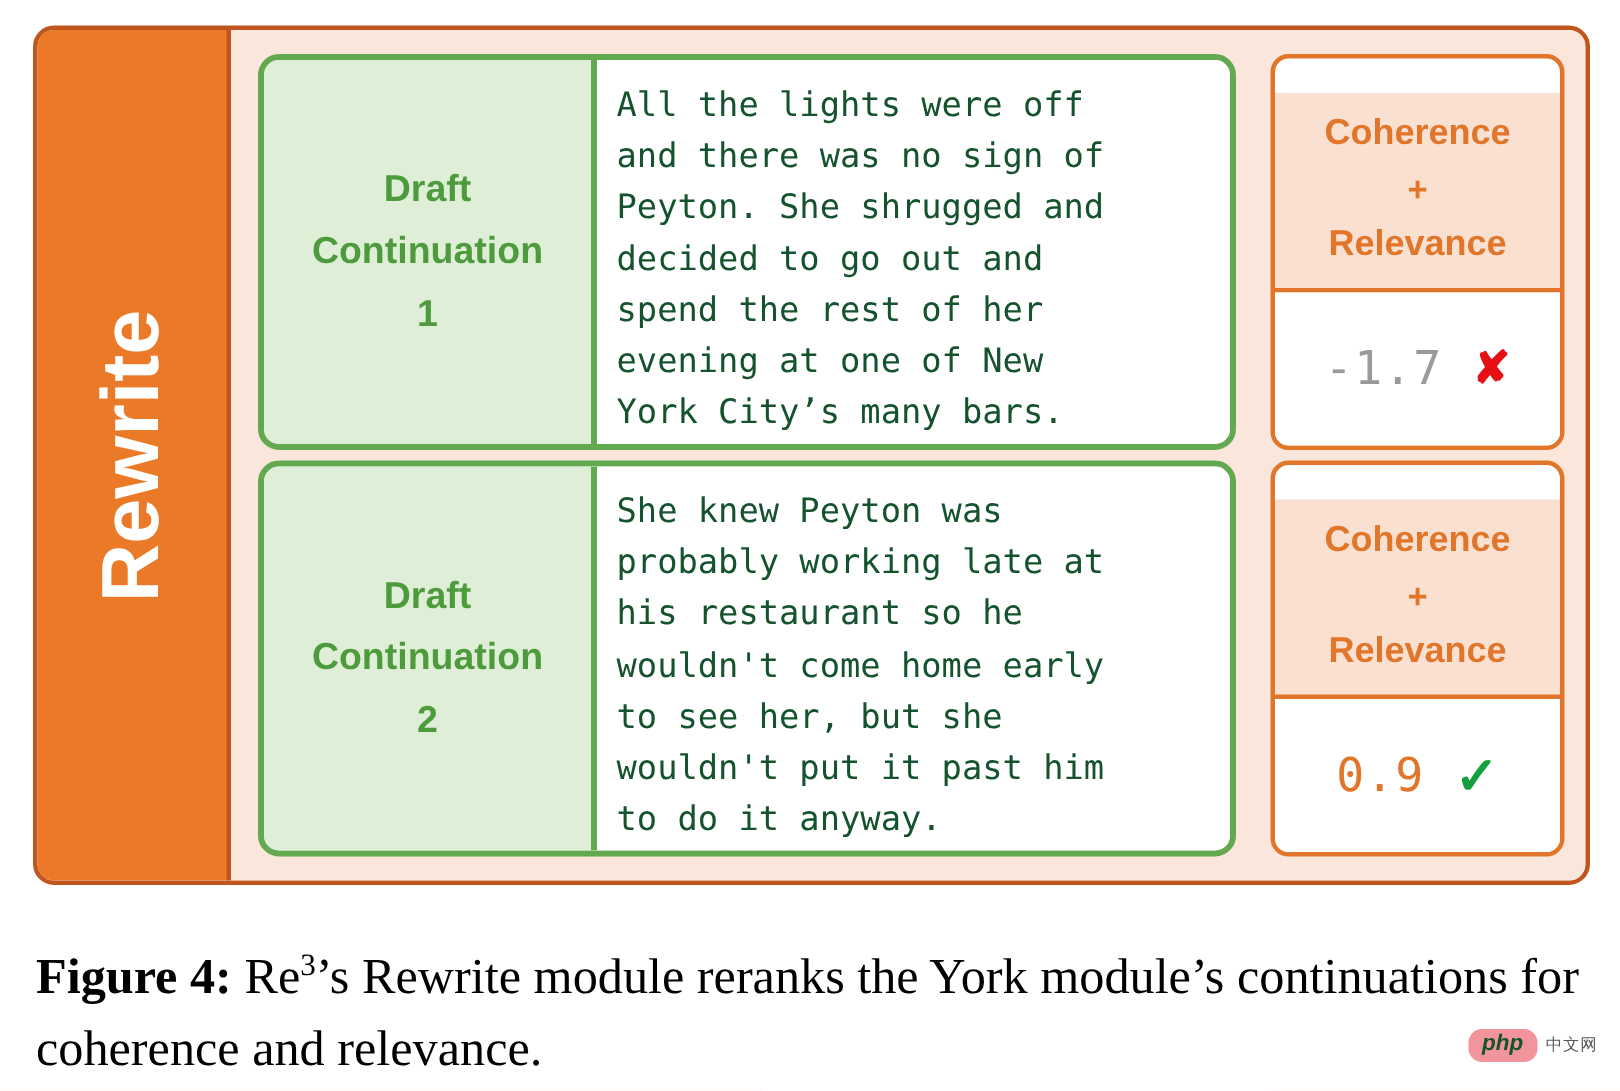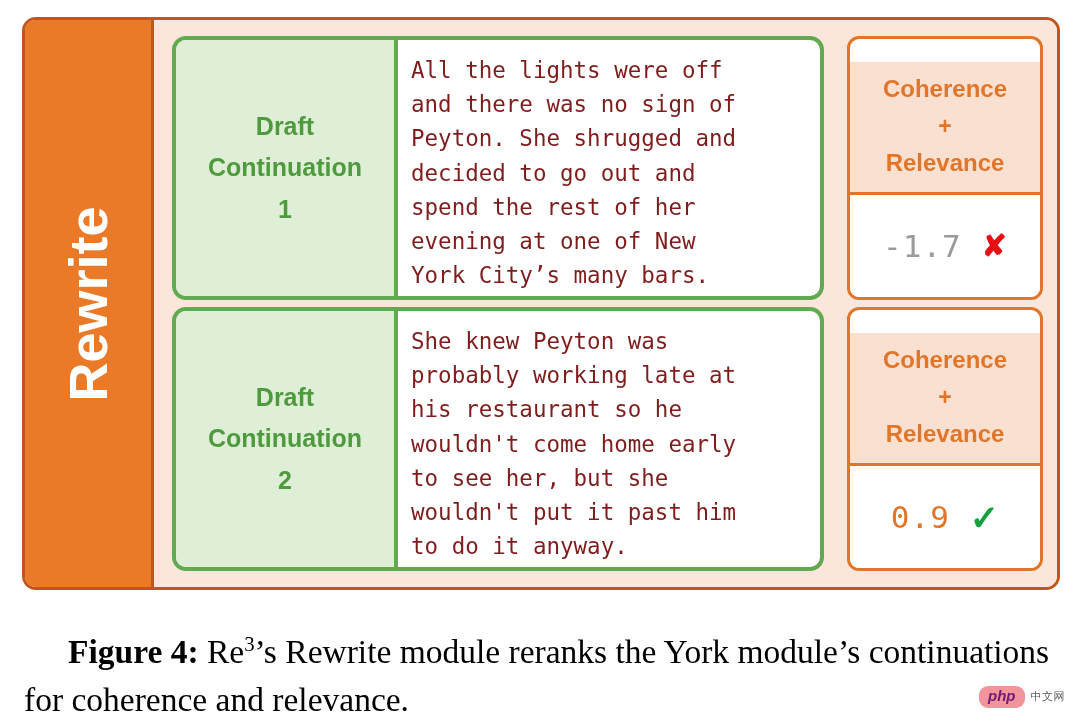--- a/index.html
+++ b/index.html
@@ -91,29 +91,28 @@
     color: #4e9b3e;
     font-weight: bold;
     font-size: 25px;
     line-height: 1.65;
     padding: 0 8px;
     box-sizing: border-box;
   }
   .cont-text {
     flex: 1 1 auto;
     background: #ffffff;
-    color: #7f1d1d;
+    color: #14532d;
     font-family: "DejaVu Sans Mono", "Liberation Mono", monospace;
     font-size: 22.5px;
     line-height: 1.52;
     padding: 13px 13px 10px 13px;
     box-sizing: border-box;
     white-space: pre-wrap;
     overflow: hidden;
-    border-radius: 17px;
   }
 
   
   .score-card {
     flex: 0 0 196px;
     box-sizing: border-box;
     border: 3px solid #e1762b;
     border-radius: 12px;
     background: #ffffff;
     display: flex;
@@ -165,35 +164,35 @@
   #caption {
     position: absolute;
     left: 24px;
     top: 628px;
     width: 1044px;
     font-family: "Liberation Serif", "DejaVu Serif", serif;
     font-size: 33.5px;
     line-height: 1.42;
     color: #000000;
   }
-  #caption-label { font-weight: bold; margin-left: 44px; }
+  #caption-label { font-weight: bold; }
   sup { font-size: 0.62em; vertical-align: super; line-height: 0; }
 
   
   #watermark {
     position: absolute;
     left: 979px;
     top: 686px;
     display: flex;
     align-items: center;
     gap: 6px;
   }
   #wm-pill {
     background: #f2949b;
-    color: #701a75;
+    color: #14532d;
     font-style: italic;
     font-weight: bold;
     font-size: 15px;
     padding: 1px 9px 2px;
     border-radius: 9px;
     line-height: 1.25;
   }
   #wm-text {
     color: #5a5a5a;
     font-size: 11px;

